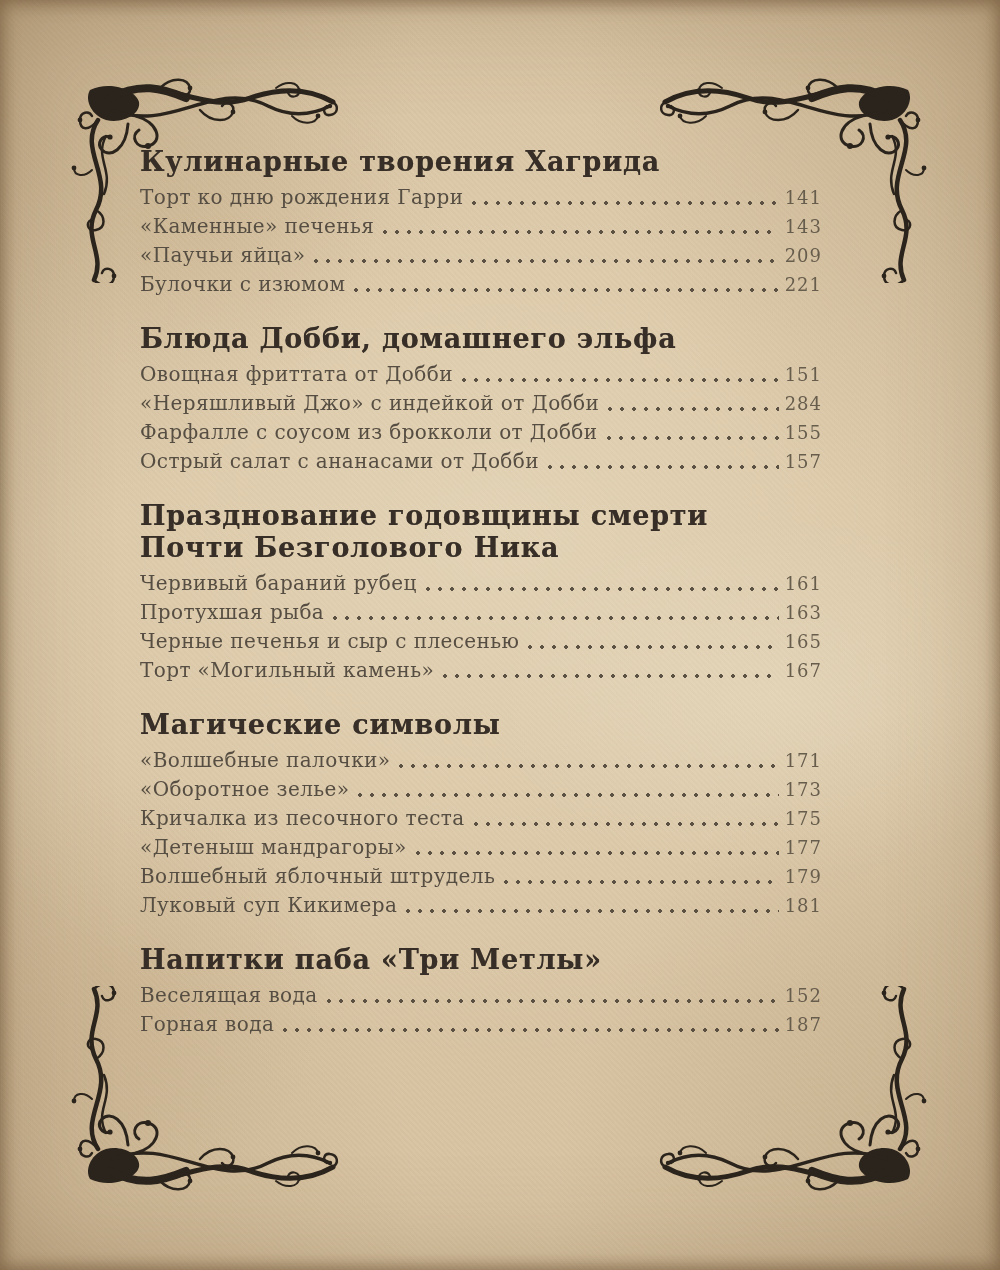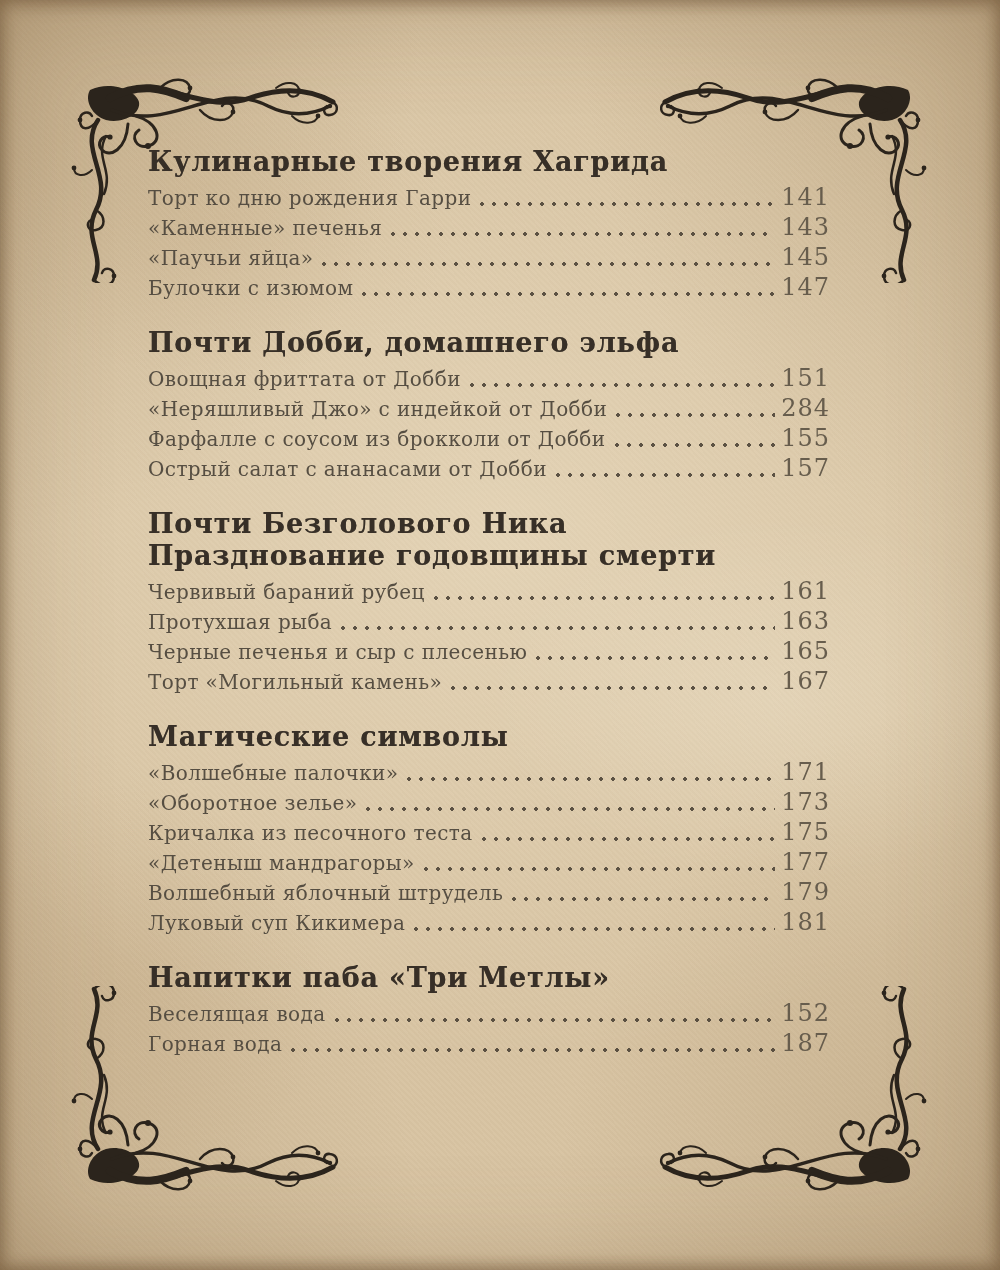--- a/index.html
+++ b/index.html
@@ -35,21 +35,21 @@
     color: var(--flourish-ink, #2b241c);
   }
   .flourish svg { width: 100%; height: 100%; display: block; }
   .fl-tl { left: 40px;  top: 58px; }
   .fl-tr { left: 658px; top: 58px;  transform: scaleX(-1); }
   .fl-bl { left: 40px;  top: 986px; transform: scaleY(-1); }
   .fl-br { left: 658px; top: 986px; transform: scale(-1,-1); }
 
   .toc {
     position: absolute;
-    left: 148px; top: 146px;
+    left: 140px; top: 146px;
     width: 682px;
   }
   .toc-section { margin: 0 0 0 0; }
   .toc-section + .toc-section .heading { margin-top: 24px; }
   .heading {
     margin: 0 0 5px 0;
     color: var(--heading-ink, #372f27);
     font-size: 27px;
     font-weight: 700;
     line-height: 32px;
@@ -72,21 +72,21 @@
     margin: 0 6px 6px 9px;
     background-image: radial-gradient(circle at 2px 3px, rgba(74,65,53,0.88) 1.7px, rgba(74,65,53,0) 2.1px);
     background-size: 12px 6px;
     background-repeat: repeat-x;
     background-position: left bottom;
   }
   .pagenum {
     white-space: nowrap;
     min-width: 34px;
     text-align: right;
-    font-size: 24px;
+    font-size: 18px;
     color: var(--page-ink, #675d4d);
     letter-spacing: 1px;
   }
 </style>
 </head>
 <body>
 
 <div class="page">
 
   <svg width="0" height="0" style="position:absolute" aria-hidden="true">
@@ -162,31 +162,31 @@
           <span class="pagenum">141</span>
         </div>
         <div class="entry">
           <span class="label">«Каменные» печенья</span>
           <span class="leader"></span>
           <span class="pagenum">143</span>
         </div>
         <div class="entry">
           <span class="label">«Паучьи яйца»</span>
           <span class="leader"></span>
-          <span class="pagenum">145</span>
+          <span class="pagenum">209</span>
         </div>
         <div class="entry">
           <span class="label">Булочки с изюмом</span>
           <span class="leader"></span>
-          <span class="pagenum">147</span>
-        </div>
-      </section>
-      <section class="toc-section">
-        <div class="heading">
-          <div class="heading-line">Почти Добби, домашнего эльфа</div>
+          <span class="pagenum">221</span>
+        </div>
+      </section>
+      <section class="toc-section">
+        <div class="heading">
+          <div class="heading-line">Блюда Добби, домашнего эльфа</div>
         </div>
         <div class="entry">
           <span class="label">Овощная фриттата от Добби</span>
           <span class="leader"></span>
           <span class="pagenum">151</span>
         </div>
         <div class="entry">
           <span class="label">«Неряшливый Джо» с индейкой от Добби</span>
           <span class="leader"></span>
           <span class="pagenum">284</span>
@@ -197,22 +197,22 @@
           <span class="pagenum">155</span>
         </div>
         <div class="entry">
           <span class="label">Острый салат с ананасами от Добби</span>
           <span class="leader"></span>
           <span class="pagenum">157</span>
         </div>
       </section>
       <section class="toc-section">
         <div class="heading">
+          <div class="heading-line">Празднование годовщины смерти</div>
           <div class="heading-line">Почти Безголового Ника</div>
-          <div class="heading-line">Празднование годовщины смерти</div>
         </div>
         <div class="entry">
           <span class="label">Червивый бараний рубец</span>
           <span class="leader"></span>
           <span class="pagenum">161</span>
         </div>
         <div class="entry">
           <span class="label">Протухшая рыба</span>
           <span class="leader"></span>
           <span class="pagenum">163</span>

